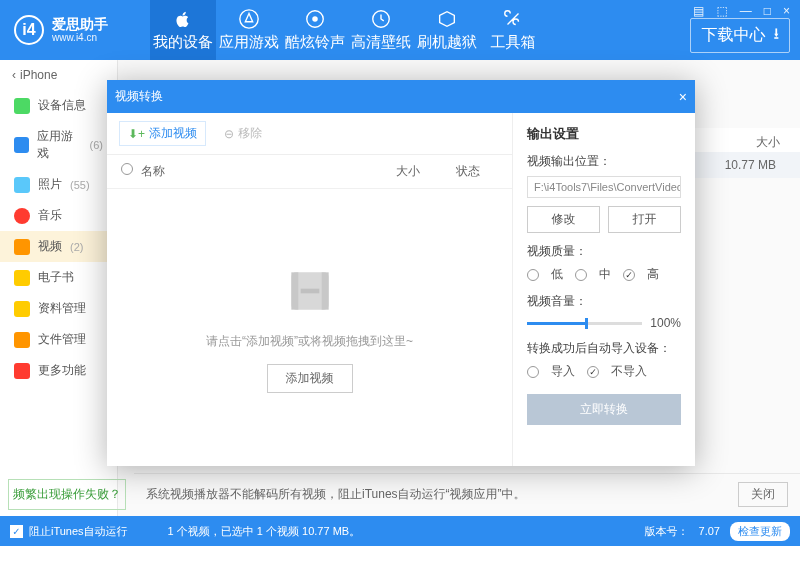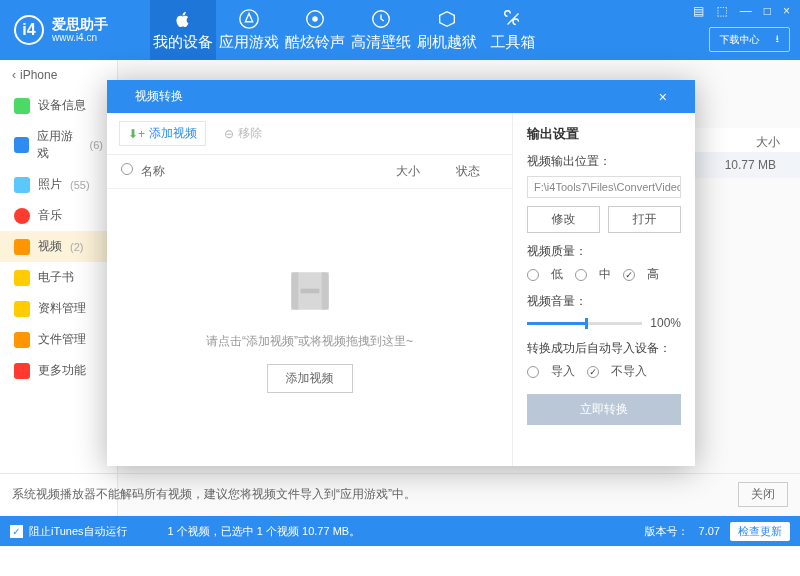--- a/index.html
+++ b/index.html
@@ -14,21 +14,21 @@
 .logo-text .url { font-size: 10px; opacity: .9; }
 
 .nav { display: flex; height: 100%; }
 .nav-item { width: 66px; display: flex; flex-direction: column; align-items: center; justify-content: center; gap: 3px; font-size: 15px; cursor: pointer; }
 .nav-item.active { background: #1d76d8; }
 .nav-item .ic { width: 22px; height: 22px; fill: #fff; }
 
 .header-right { margin-left: auto; display: flex; flex-direction: column; align-items: flex-end; padding-right: 10px; height: 100%; justify-content: space-between; padding-top: 4px; padding-bottom: 8px; }
 .win-controls { display: flex; gap: 12px; font-size: 12px; opacity: .9; }
 .win-controls span { cursor: pointer; }
-.dl-btn { border: 1px solid rgba(255,255,255,.6); padding: 3px 10px; border-radius: 2px; font-size: 10px; display: flex; align-items: center; gap: 16px; cursor: pointer; }
+.dl-btn { border: 1px solid rgba(255,255,255,.6); padding: 3px 10px; border-radius: 2px; font-size: 16px; display: flex; align-items: center; gap: 8px; cursor: pointer; }
 
 
 .body { display: flex; height: 456px; }
 .sidebar { width: 118px; border-right: 1px solid #e8e8e8; background: #fff; }
 .side-head { padding: 8px 12px; color: #666; font-size: 12px; display: flex; align-items: center; gap: 4px; }
 .side-item { display: flex; align-items: center; padding: 7px 14px; gap: 8px; cursor: pointer; color: #555; }
 .side-item .count { color: #aaa; font-size: 11px; }
 .side-item.active { background: #fdf3da; }
 .sico { width: 16px; height: 16px; display: inline-block; border-radius: 3px; }
 
@@ -40,25 +40,25 @@
 
 .notice-bar { position: absolute; bottom: 60px; left: 0; right: 0; height: 44px; display: flex; align-items: center; }
 .notice-left { width: 118px; border: 1px solid #b7e0b7; color: #3a9d3a; text-align: center; padding: 6px 4px; margin: 0 8px; font-size: 12px; }
 .notice-right { flex: 1; border-top: 1px solid #e8e8e8; display: flex; align-items: center; padding: 8px 12px; color: #666; }
 .close-btn { border: 1px solid #ccc; padding: 3px 12px; margin-left: auto; cursor: pointer; }
 
 
 .statusbar { position: absolute; bottom: 30px; left: 0; right: 0; height: 30px; background: #2d8cf0; color: #fff; display: flex; align-items: center; padding: 0 10px; font-size: 11px; }
 .statusbar .check { width: 13px; height: 13px; background: #fff; display: inline-flex; align-items: center; justify-content: center; color: #2d8cf0; margin-right: 6px; font-size: 10px; }
 .statusbar .right { margin-left: auto; display: flex; align-items: center; gap: 10px; }
-.upd-btn { background: #fff; color: #2d8cf0; padding: 2px 8px; border-radius: 2px; cursor: pointer; }
+.upd-btn { background: #fff; color: #2d8cf0; padding: 2px 8px; border-radius: 8px; cursor: pointer; }
 
 
 .modal { position: absolute; top: 80px; left: 107px; width: 588px; height: 386px; background: #fff; box-shadow: 0 4px 30px rgba(0,0,0,.3); display: flex; flex-direction: column; }
-.modal-title { background: #2d8cf0; color: #fff; padding: 8px 28px; display: flex; align-items: center; }
+.modal-title { background: #2d8cf0; color: #fff; padding: 8px 8px; display: flex; align-items: center; }
 .modal-title .x { margin-left: auto; cursor: pointer; font-size: 14px; }
 .modal-body { flex: 1; display: flex; }
 .left-pane { flex: 1; border-right: 1px solid #eee; display: flex; flex-direction: column; }
 .left-toolbar { display: flex; align-items: center; padding: 8px 12px; gap: 18px; border-bottom: 1px solid #eee; }
 .tb-add { color: #2d8cf0; display: flex; align-items: center; gap: 4px; border: 1px solid #d7e9fc; padding: 3px 8px; cursor: pointer; }
 .tb-remove { color: #bbb; display: flex; align-items: center; gap: 4px; }
 .list-head { display: flex; padding: 8px 14px; color: #666; border-bottom: 1px solid #f0f0f0; }
 .list-head .c1 { width: 20px; }
 .list-head .c2 { flex: 1; }
 .list-head .c3 { width: 60px; text-align: center; }
@@ -200,22 +200,23 @@
   </div>
   <div class="main">
     <div class="main-header-row">
         <span>大小</span>
       </div>
     <div class="main-row"><span>10.77 MB</span></div>
   </div>
 </div>
 
 <div class="notice-bar">
+  <div class="notice-left">频繁出现操作失败？</div>
   <div class="notice-right">
-    <span>系统视频播放器不能解码所有视频，建议您将视频文件导入到“应用游戏”中。</span>
+    <span>系统视频播放器不能解码所有视频，阻止iTunes自动运行“视频应用”中。</span>
     <span class="close-btn">关闭</span>
   </div>
 </div>
 
 <div class="statusbar">
   <span class="check">✓</span>
   <span>阻止iTunes自动运行</span>
   <span style="margin-left:40px">1 个视频，已选中 1 个视频 10.77 MB。</span>
   <div class="right">
     <span>版本号：</span>

